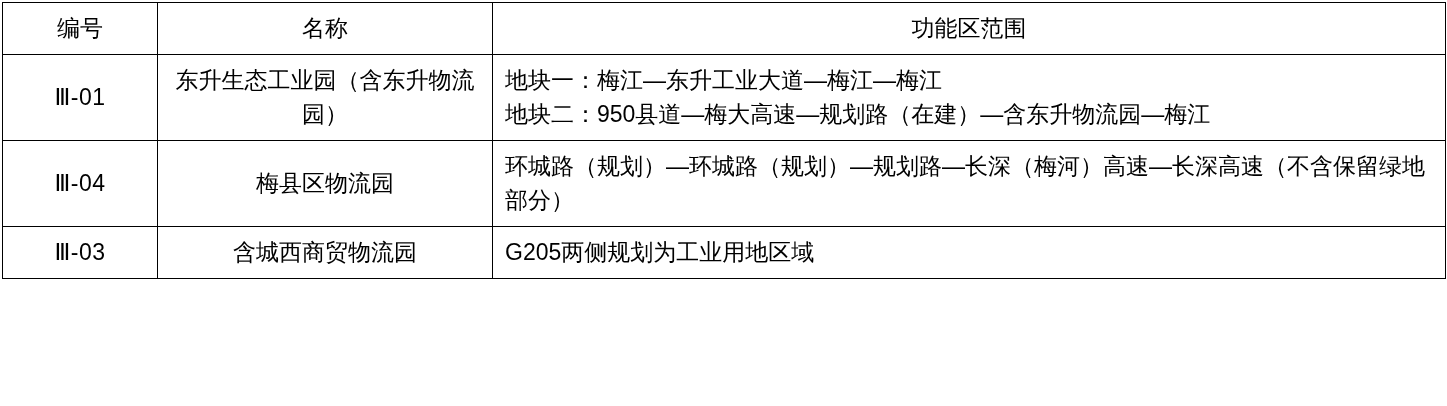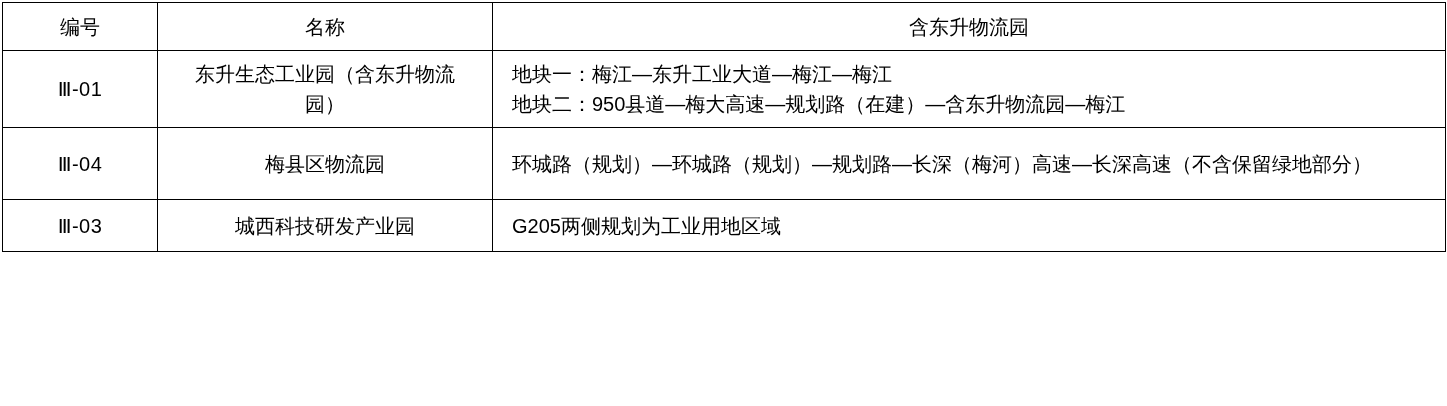--- a/index.html
+++ b/index.html
@@ -21,23 +21,23 @@
   table.zone-table {
     border-collapse: collapse;
     width: 1443px;
     margin: 2px 0 0 2px;
     table-layout: fixed;
   }
   table.zone-table td,
   table.zone-table th {
     border: 1px solid #000000;
     font-weight: normal;
-    font-size: 20px;
+    font-size: 23px;
     line-height: 1.5;
-    padding: 8px 19px;
+    padding: 8px 12px;
     vertical-align: middle;
     box-sizing: border-box;
   }
   col.c-code { width: 155px; }
   col.c-name { width: 335px; }
   col.c-scope { width: 953px; }
 
   thead td {
     text-align: center;
     height: 48px;
@@ -70,41 +70,41 @@
   <table class="zone-table">
     <colgroup>
       <col class="c-code">
       <col class="c-name">
       <col class="c-scope">
     </colgroup>
     <thead>
       <tr>
         <td>编号</td>
         <td>名称</td>
-        <td>含东升物流园</td>
+        <td>功能区范围</td>
       </tr>
     </thead>
     <tbody>
       <tr class="row-tall">
         <td class="code-cell">Ⅲ-01</td>
         <td class="name-cell">东升生态工业园（含东升物流园）</td>
         <td class="scope-cell">
           <span class="scope-line">地块一：梅江—东升工业大道—梅江—梅江</span>
           <span class="scope-line">地块二：950县道—梅大高速—规划路（在建）—含东升物流园—梅江</span>
         </td>
       </tr>
       <tr class="row-tall">
         <td class="code-cell">Ⅲ-04</td>
         <td class="name-cell">梅县区物流园</td>
         <td class="scope-cell">
           <span class="scope-line" style="white-space:normal">环城路（规划）—环城路（规划）—规划路—长深（梅河）高速—长深高速（不含保留绿地部分）</span>
         </td>
       </tr>
       <tr class="row-short">
         <td class="code-cell">Ⅲ-03</td>
-        <td class="name-cell">城西科技研发产业园</td>
+        <td class="name-cell">含城西商贸物流园</td>
         <td class="scope-cell">
           <span class="scope-line">G205两侧规划为工业用地区域</span>
         </td>
       </tr>
     </tbody>
   </table>
 </div>
 
 </body></html>

